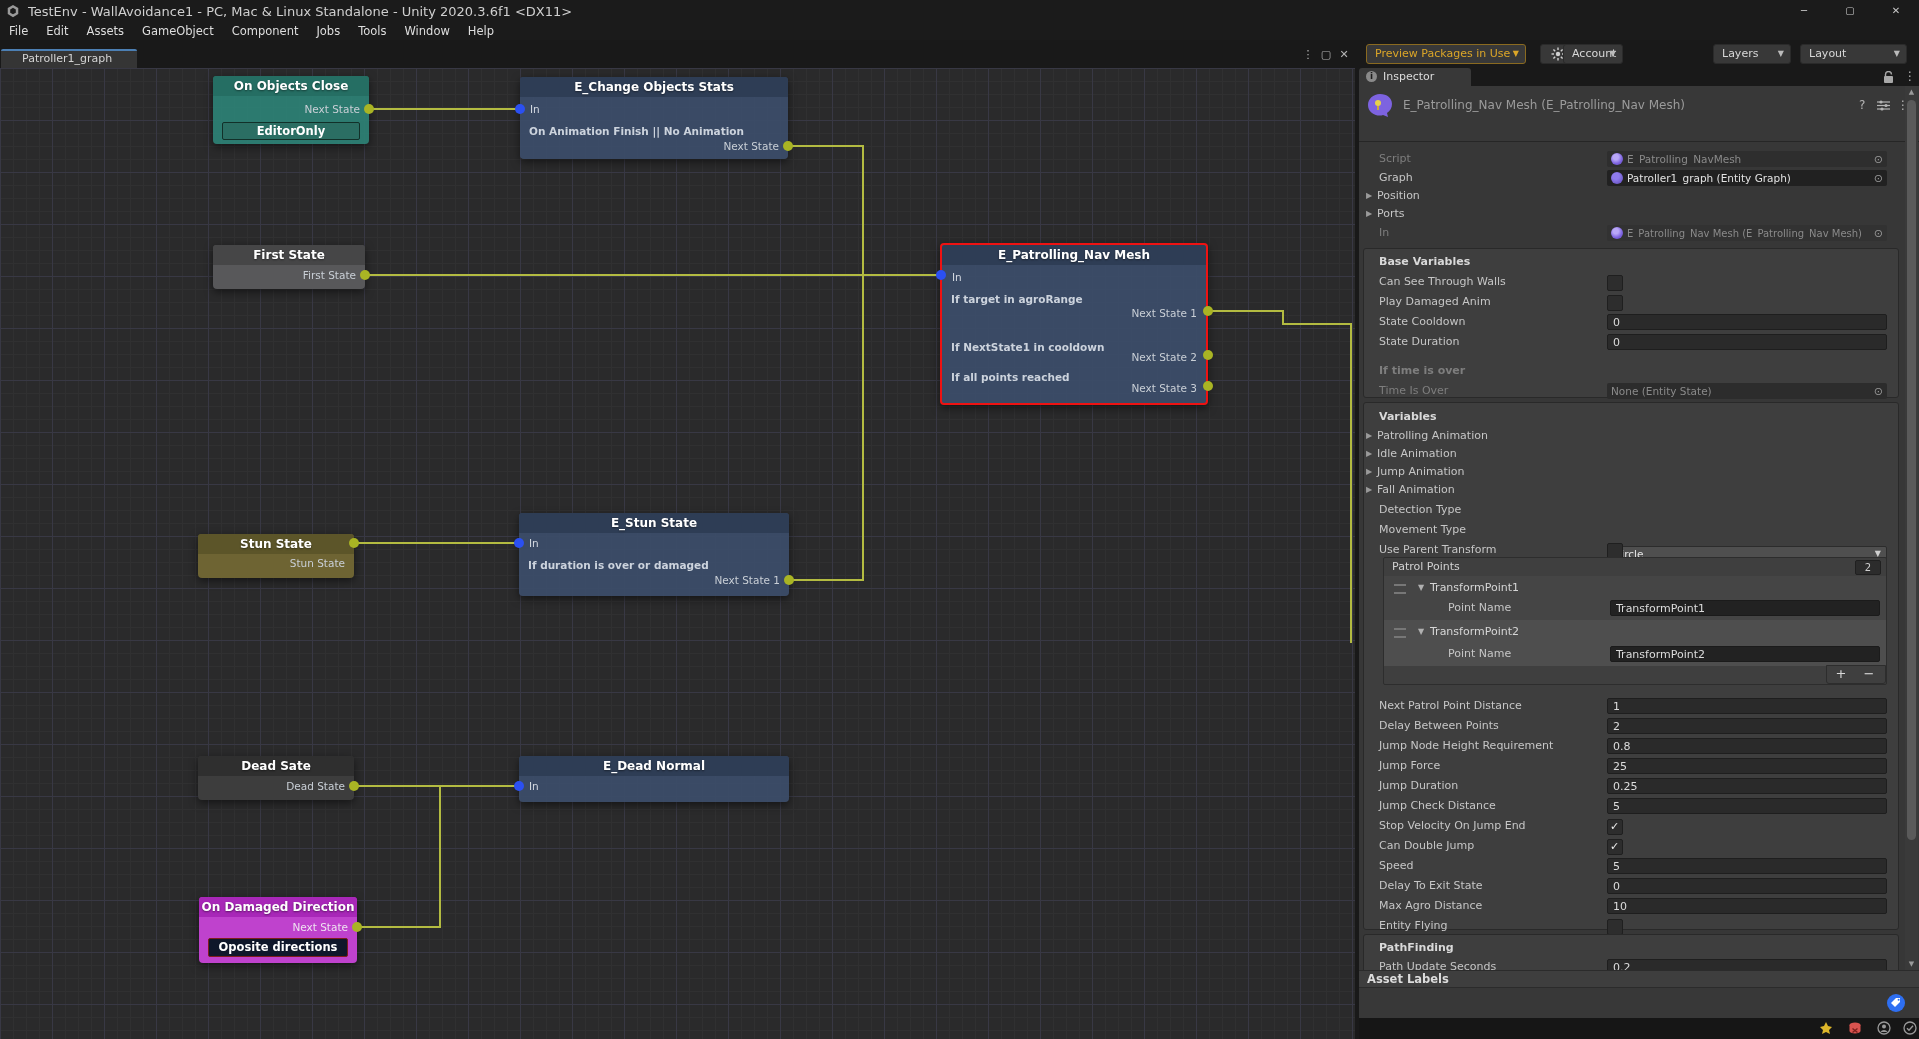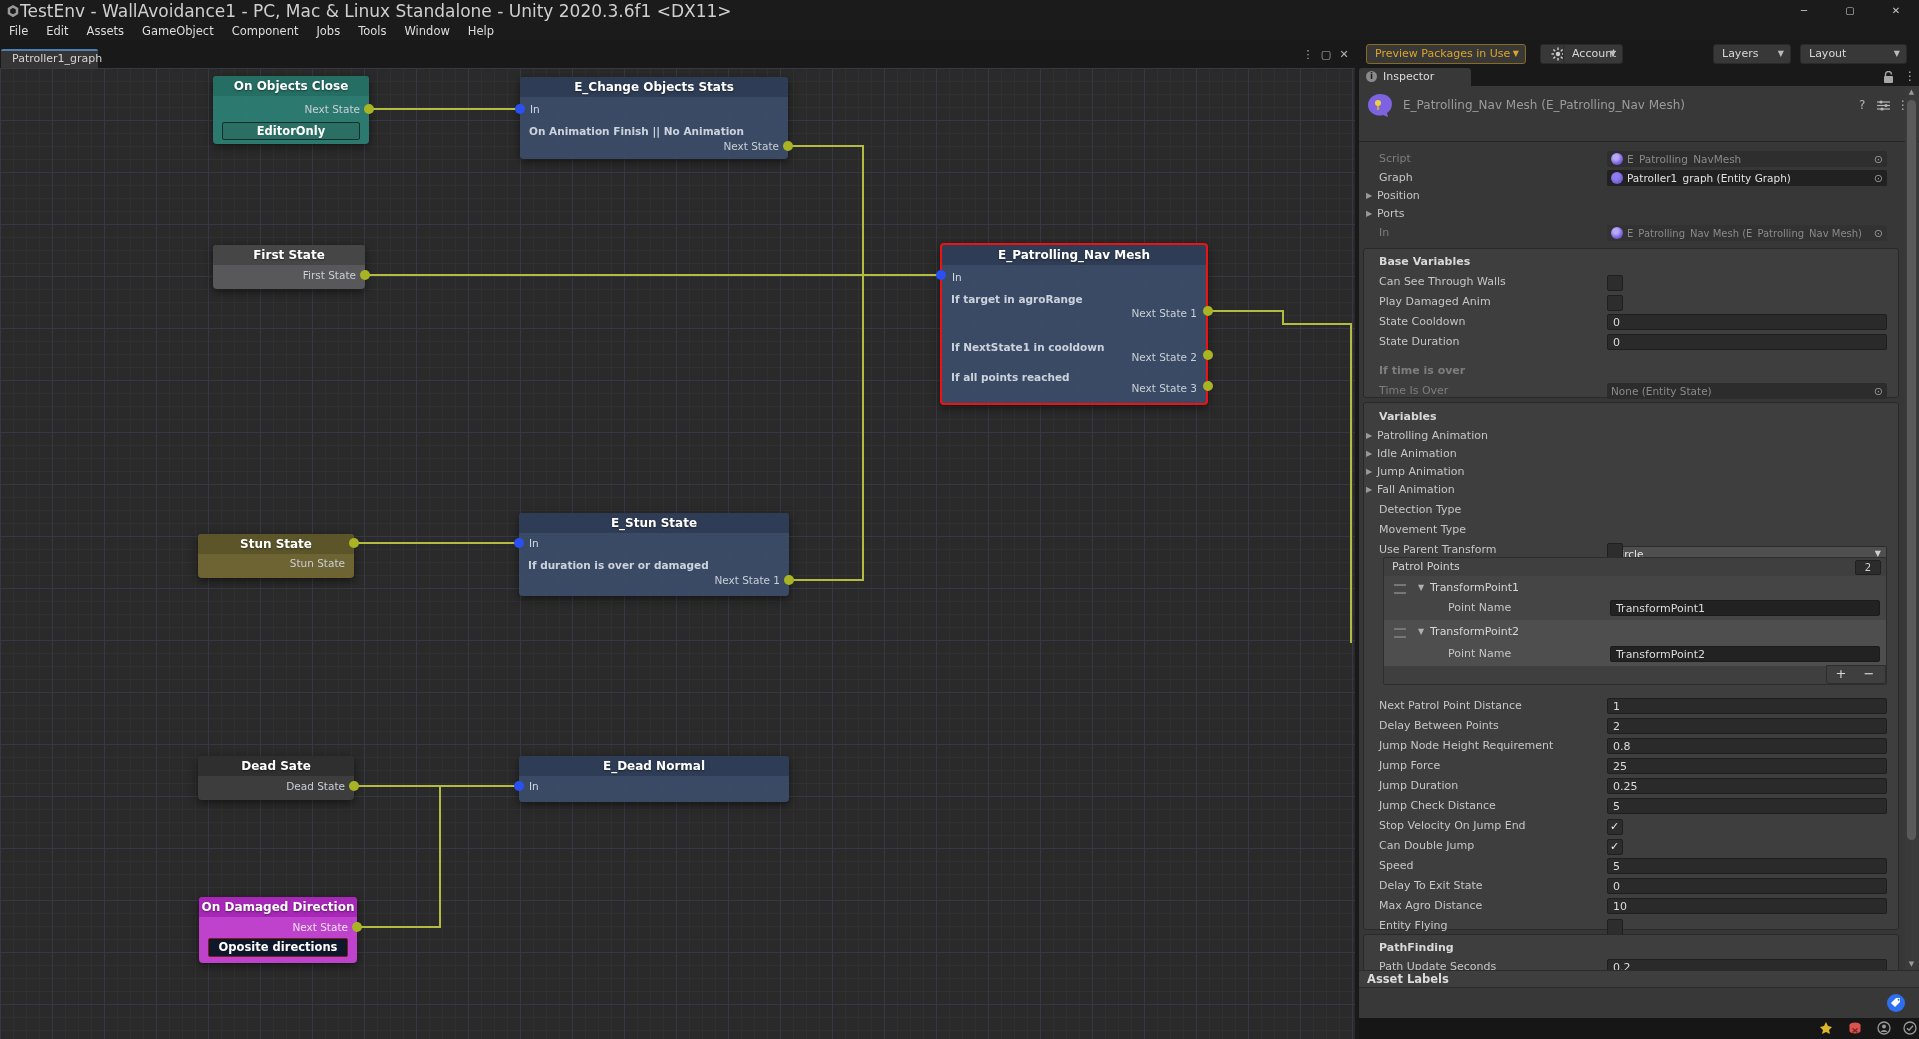--- a/index.html
+++ b/index.html
@@ -1,28 +1,28 @@
 <!DOCTYPE html>
 <html><head>
 <meta charset="utf-8">
 <style>
   html,body{margin:0;padding:0;background:#111;}
   #app{position:relative;width:1919px;height:1039px;background:#191919;overflow:hidden;
        font-family:"DejaVu Sans",sans-serif;-webkit-font-smoothing:antialiased;}
   
   .titlebar{position:absolute;left:0;top:0;width:100%;height:22px;background:#1b1b1b;display:flex;align-items:center;}
-  .titlebar .ttext{color:#cfcfcf;font-size:17px;margin-left:0;white-space:nowrap;}
+  .titlebar .ttext{color:#cfcfcf;font-size:13px;margin-left:8px;white-space:nowrap;}
   .winbtns{position:absolute;right:0;top:0;height:22px;display:flex;}
   .winbtn{width:46px;height:22px;color:#c9c9c9;font-size:10px;text-align:center;line-height:22px;}
   .menubar{position:absolute;left:0;top:22px;width:100%;height:18px;background:#1b1b1b;display:flex;align-items:center;}
   .menuitem{color:#dedede;font-size:11.5px;padding:0 9px;line-height:18px;}
   
   .strip{position:absolute;left:0;top:40px;width:100%;height:28px;background:#191919;}
-  .gtab{position:absolute;left:1px;top:9px;width:97px;height:19px;background:#353535;border-top:2px solid #4c7fb3;
-        box-sizing:border-box;color:#d4d4d4;font-size:11px;line-height:16px;padding-left:11px;border-radius:2px 2px 0 0;white-space:nowrap;}
+  .gtab{position:absolute;left:1px;top:9px;width:136px;height:19px;background:#353535;border-top:2px solid #4c7fb3;
+        box-sizing:border-box;color:#d4d4d4;font-size:11px;line-height:16px;padding-left:21px;border-radius:2px 2px 0 0;white-space:nowrap;}
   .panelctl{position:absolute;top:7px;color:#b5b5b5;font-size:11px;line-height:16px;text-align:center;width:16px;}
   .tbtn{position:absolute;top:4px;height:20px;background:#383838;border:1px solid #2a2a2a;border-radius:3px;
         color:#d8d8d8;font-size:11px;line-height:18px;box-sizing:border-box;padding:0 8px;white-space:nowrap;}
   .tbtn .dda{position:absolute;right:6px;top:0;font-size:8px;color:#bbb;line-height:18px;}
   .tbtn.preview{color:#dba628;border-color:#8a6a20;}
   .tbtn.preview .dda{color:#dba628;}
   
   .canvas{position:absolute;left:0;top:68px;width:1355px;height:971px;background-color:#2a2a2b;
     background-image:
       linear-gradient(#383844 1px, transparent 1px),

